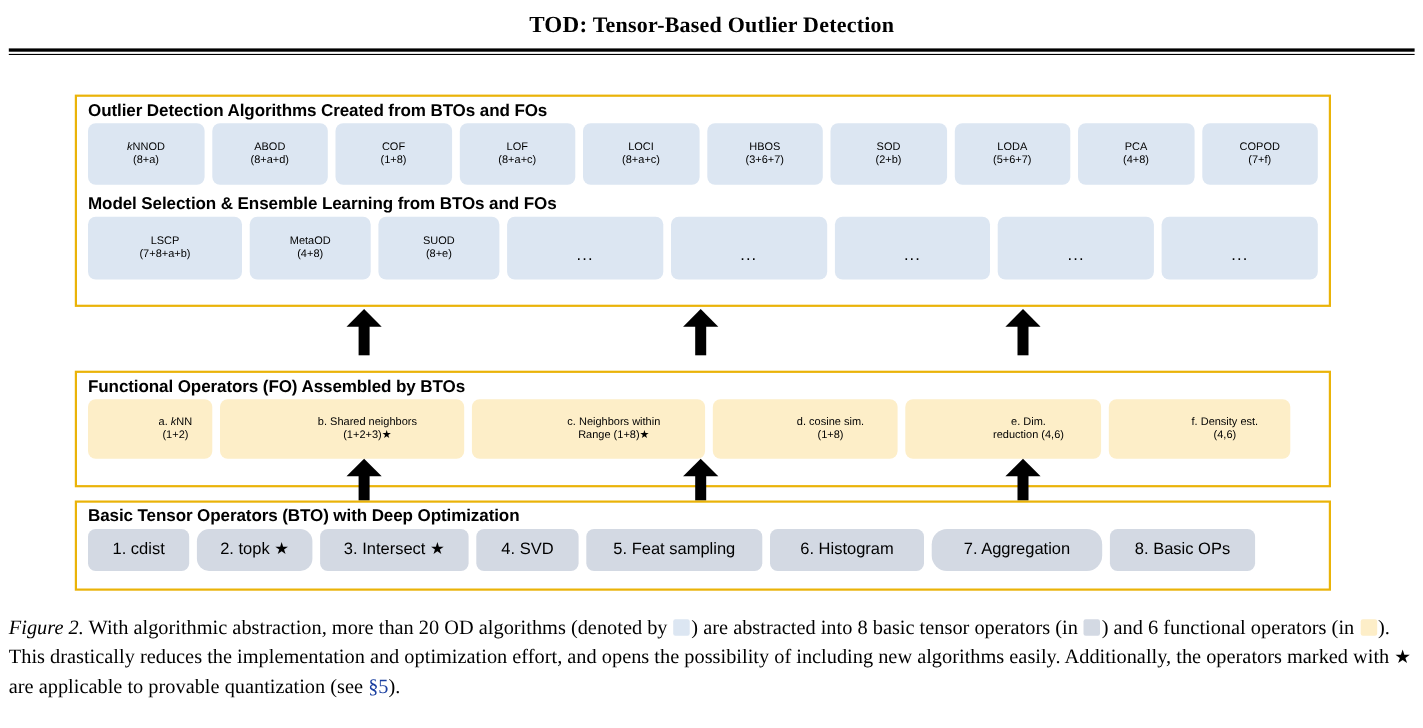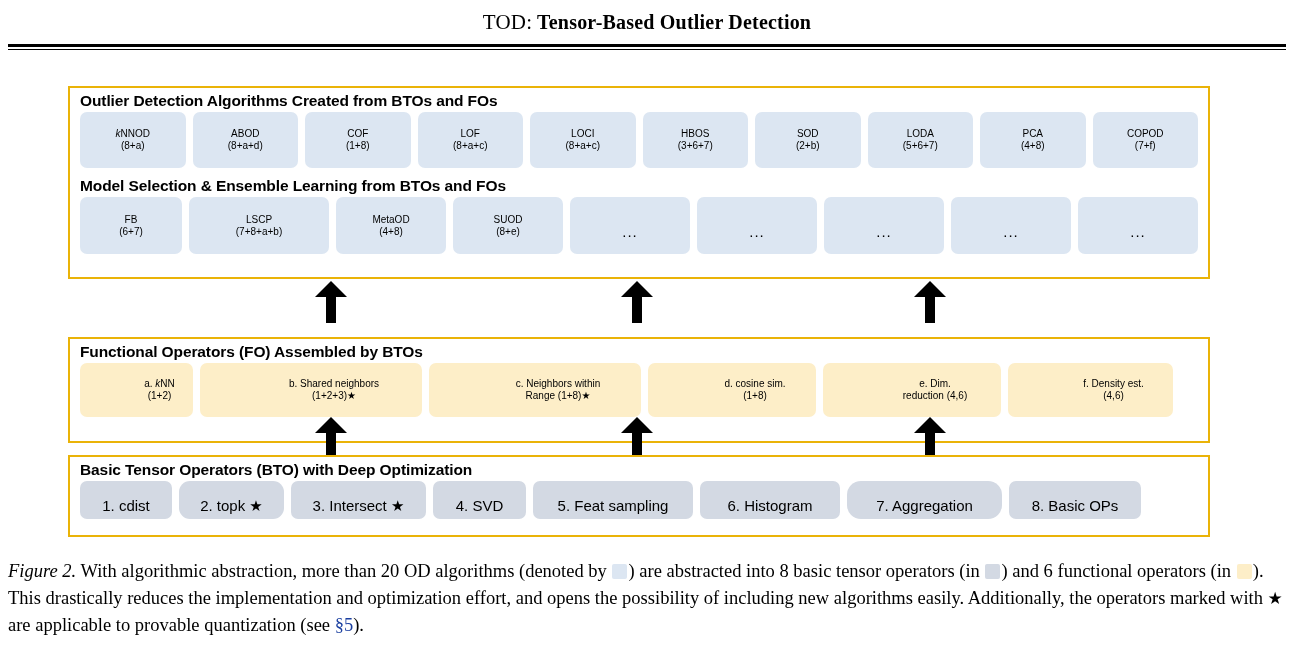--- a/index.html
+++ b/index.html
@@ -16,21 +16,21 @@
   .title-wrap{
     position:absolute; left:0; top:10px; width:1294px; text-align:center;
   }
   .title{
     font-family:"Liberation Serif", serif;
     font-size:20px;
     letter-spacing:0.2px;
   }
   .title .tod{
     font-variant:small-caps;
-    font-weight:normal;
+    font-weight:bold;
     font-size:21px;
   }
   .title .rest{font-weight:bold;margin-top:30px;}
   .rule{
     position:absolute;left:8px;top:44px;width:1278px;height:0;
     border-top:3px solid #000;
     border-bottom:1px solid #000;
     height:2px;
   }
 
@@ -82,21 +82,21 @@
   .chip-ens{ background:#dce6f2; height:57px; }
   .chip-ens.dots{
     justify-content:center;
     font-size:15px;
     letter-spacing:1px;
     padding-top:16px;
   }
   
   .chip-fo{ background:#fdeec8; height:54px;padding-left:48px; }
   
-  .chip-bto{ background:#d3d9e3; height:38px; justify-content:flex-end; font-size:15px; }
+  .chip-bto{ background:#d3d9e3; height:38px; justify-content:center; font-size:15px; }
 
   .kital{font-style:italic;}
 
   
   .arrow{
     position:absolute;
     width:32px;
     pointer-events:none;
   }
   .arrow .shaft{
@@ -187,24 +187,20 @@
         <span class="l1">PCA</span>
         <span class="l2">(4+8)</span>
       </div>
       <div class="chip chip-algo">
         <span class="l1">COPOD</span>
         <span class="l2">(7+f)</span>
       </div>
     </div>
   <div class="panel-header" style="margin-top:9px;">Model Selection &amp; Ensemble Learning from BTOs and FOs</div>
   <div class="row" id="row-ens">
-      <div class="chip chip-ens" style="width: 102px;">
-        <span class="l1">FB</span>
-        <span class="l2">(6+7)</span>
-      </div>
       <div class="chip chip-ens" style="width: 140px;">
         <span class="l1">LSCP</span>
         <span class="l2">(7+8+a+b)</span>
       </div>
       <div class="chip chip-ens" style="width: 110px;">
         <span class="l1">MetaOD</span>
         <span class="l2">(4+8)</span>
       </div>
       <div class="chip chip-ens" style="width: 110px;">
         <span class="l1">SUOD</span>

